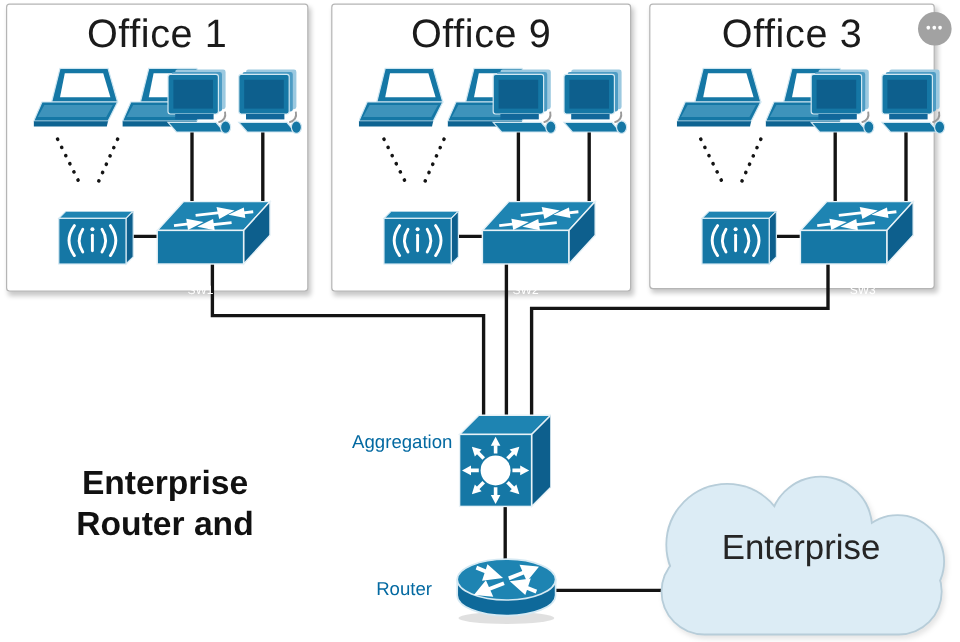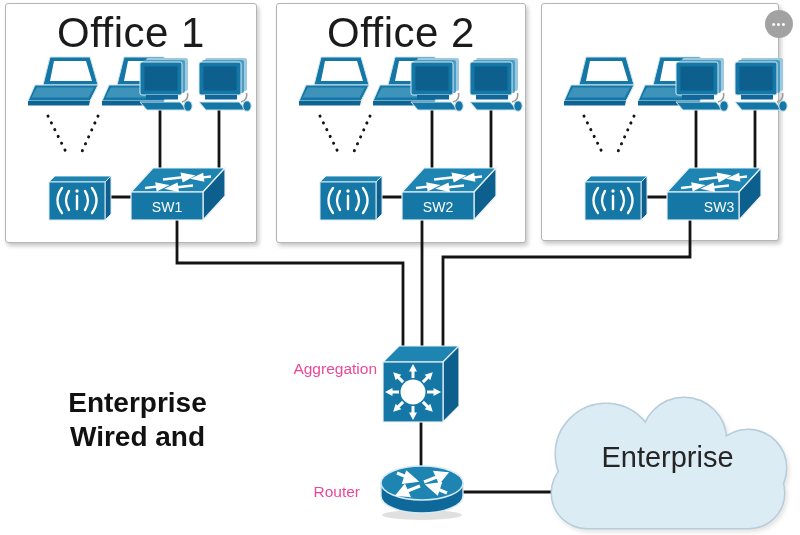--- a/index.html
+++ b/index.html
@@ -1,26 +1,26 @@
 <!DOCTYPE html>
 <html><head>
 <meta charset="utf-8">
 <style>
   html,body{margin:0;padding:0;}
   body{width:800px;height:535px;position:relative;background:#ffffff;overflow:hidden;
        font-family:"Liberation Sans", sans-serif;}
   .office{position:absolute;background:#ffffff;border:1.6px solid #b5b5b5;border-radius:3px;
           box-shadow:2px 3px 4px rgba(0,0,0,.22);}
-  .office-title{position:absolute;left:0;right:0;top:5px;text-align:center;font-size:42px;
+  .office-title{position:absolute;left:0;right:0;top:5px;text-align:center;font-size:33px;
           color:#1b1b1b;letter-spacing:.5px;z-index:3;}
   .dev{position:absolute;z-index:3;}
-  .sw-label{position:absolute;z-index:4;width:72px;text-align:center;font-size:14px;
-          color:#ffffff;}
+  .sw-label{position:absolute;z-index:4;width:72px;text-align:center;font-size:10px;
+          color:#ffffff;margin-top:38px;}
   #lines{position:absolute;left:0;top:0;z-index:2;pointer-events:none;}
-  .side-label{position:absolute;z-index:3;text-align:right;font-size:15.5px;line-height:19px;color:#ec4899;}
+  .side-label{position:absolute;z-index:3;text-align:right;font-size:15.5px;line-height:19px;color:#0369a1;}
   .lan-title{position:absolute;left:15px;top:386px;width:245px;z-index:3;text-align:center;
           font-weight:bold;font-size:28px;line-height:34px;color:#111;}
   .cloud-wrap{position:absolute;left:544px;top:394px;z-index:2;}
   .cloud-wrap svg{filter:drop-shadow(2px 3px 2px rgba(0,0,0,.10));}
   .cloud-text{position:absolute;left:560px;top:440px;width:215px;z-index:3;text-align:center;
           font-size:29px;line-height:34px;color:#252525;}
   .menu-btn{position:absolute;left:765px;top:10px;width:28px;height:28px;border-radius:50%;
           background:#a2a2a2;z-index:5;display:flex;align-items:center;justify-content:center;
           cursor:pointer;}
   .menu-btn span{color:#ffffff;font-size:11px;letter-spacing:1px;line-height:1;}
@@ -127,21 +127,21 @@
   <svg class="dev" style="left:41px;top:172px" width="66" height="46">
       <use href="#sym-ap"></use>
     </svg>
   <svg class="dev" style="left:123px;top:162px" width="98" height="56">
       <use href="#sym-switch"></use>
     </svg>
   <div class="sw-label" style="left:125px;top:195px">SW1</div>
 </div>
 
 <div class="office" style="left:276px;top:3px;width:248px;height:238px">
-  <div class="office-title">Office 2</div>
+  <div class="office-title">Office 9</div>
   <svg class="dev" style="left:22px;top:52px" width="72" height="56">
       <use href="#sym-laptop"></use>
     </svg>
   <svg class="dev" style="left:96px;top:52px" width="72" height="56">
       <use href="#sym-laptop"></use>
     </svg>
   <svg class="dev" style="left:132px;top:53px" width="58" height="56">
       <use href="#sym-desktop"></use>
     </svg>
   <svg class="dev" style="left:191px;top:53px" width="58" height="56">
@@ -150,20 +150,21 @@
   <svg class="dev" style="left:41px;top:172px" width="66" height="46">
       <use href="#sym-ap"></use>
     </svg>
   <svg class="dev" style="left:123px;top:162px" width="98" height="56">
       <use href="#sym-switch"></use>
     </svg>
   <div class="sw-label" style="left:125px;top:195px">SW2</div>
 </div>
 
 <div class="office" style="left:541px;top:3px;width:236px;height:236px">
+  <div class="office-title">Office 3</div>
   <svg class="dev" style="left:22px;top:52px" width="72" height="56">
       <use href="#sym-laptop"></use>
     </svg>
   <svg class="dev" style="left:96px;top:52px" width="72" height="56">
       <use href="#sym-laptop"></use>
     </svg>
   <svg class="dev" style="left:132px;top:53px" width="58" height="56">
       <use href="#sym-desktop"></use>
     </svg>
   <svg class="dev" style="left:191px;top:53px" width="58" height="56">
@@ -237,18 +238,18 @@
       <rect x="8" y="64" width="232" height="70" rx="35"></rect>
     </g>
   </svg>
 </div>
 <div class="cloud-text">
   <div>Enterprise</div>
 </div>
 
 <div class="lan-title">
   <div>Enterprise</div>
-  <div>Wired and</div>
+  <div>Router and</div>
 </div>
 
 <div class="menu-btn">
   <span>•••</span>
 </div>
 
 </body></html>

